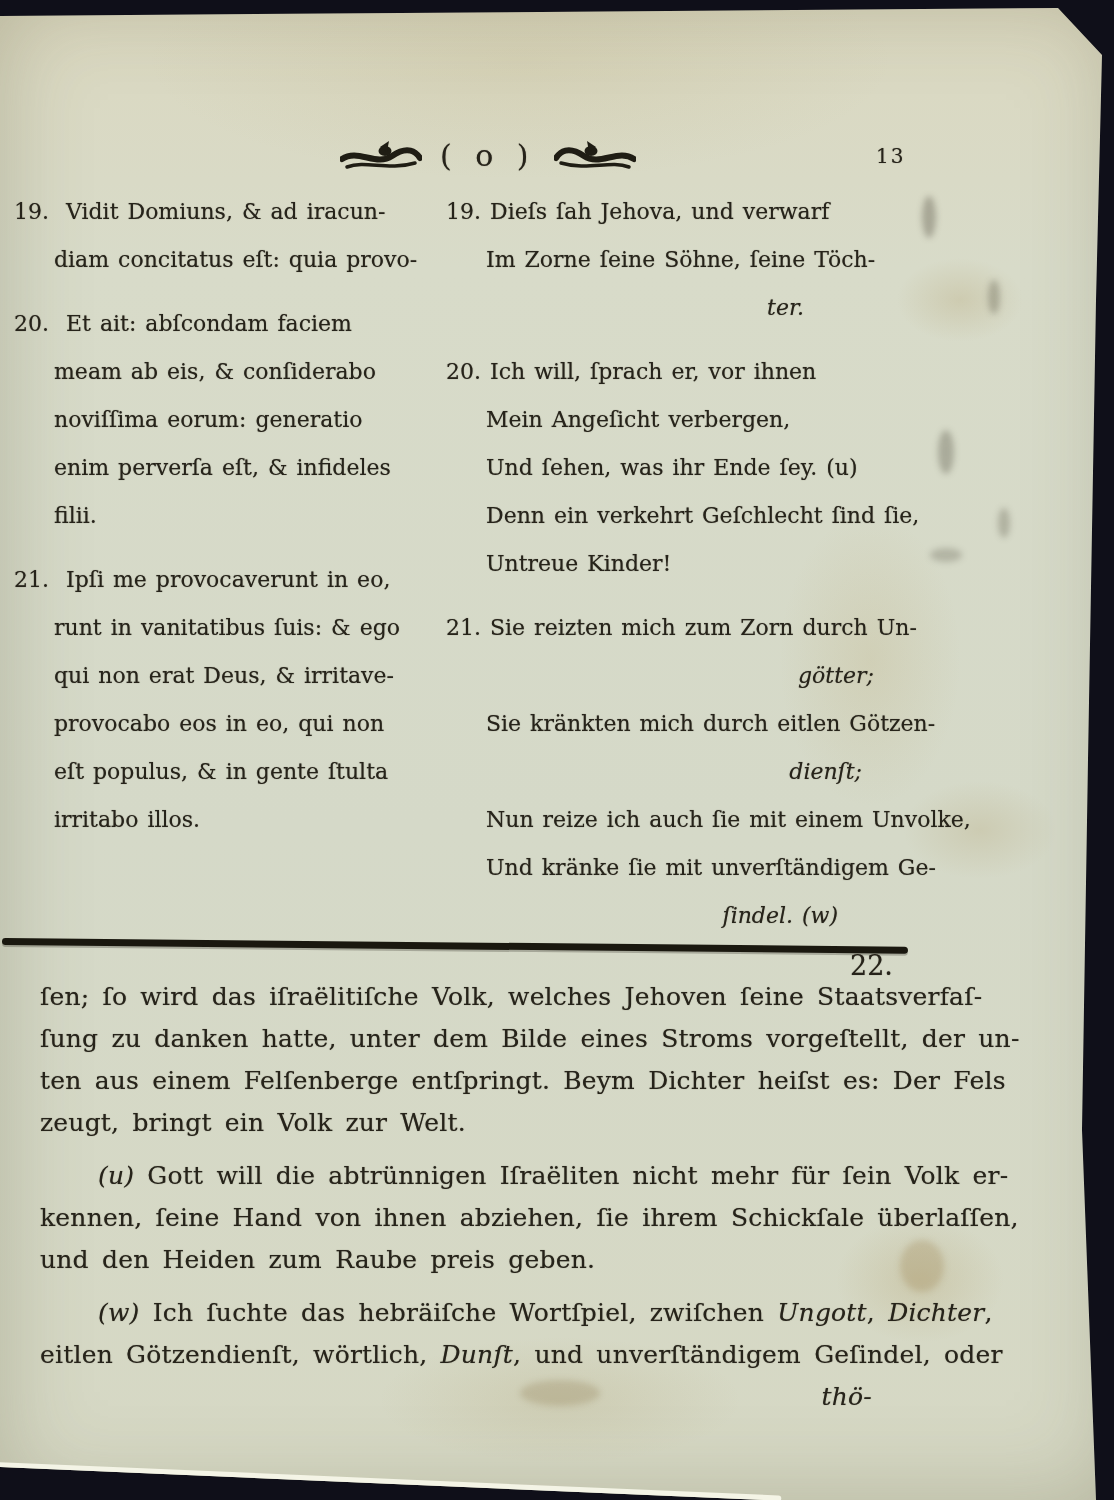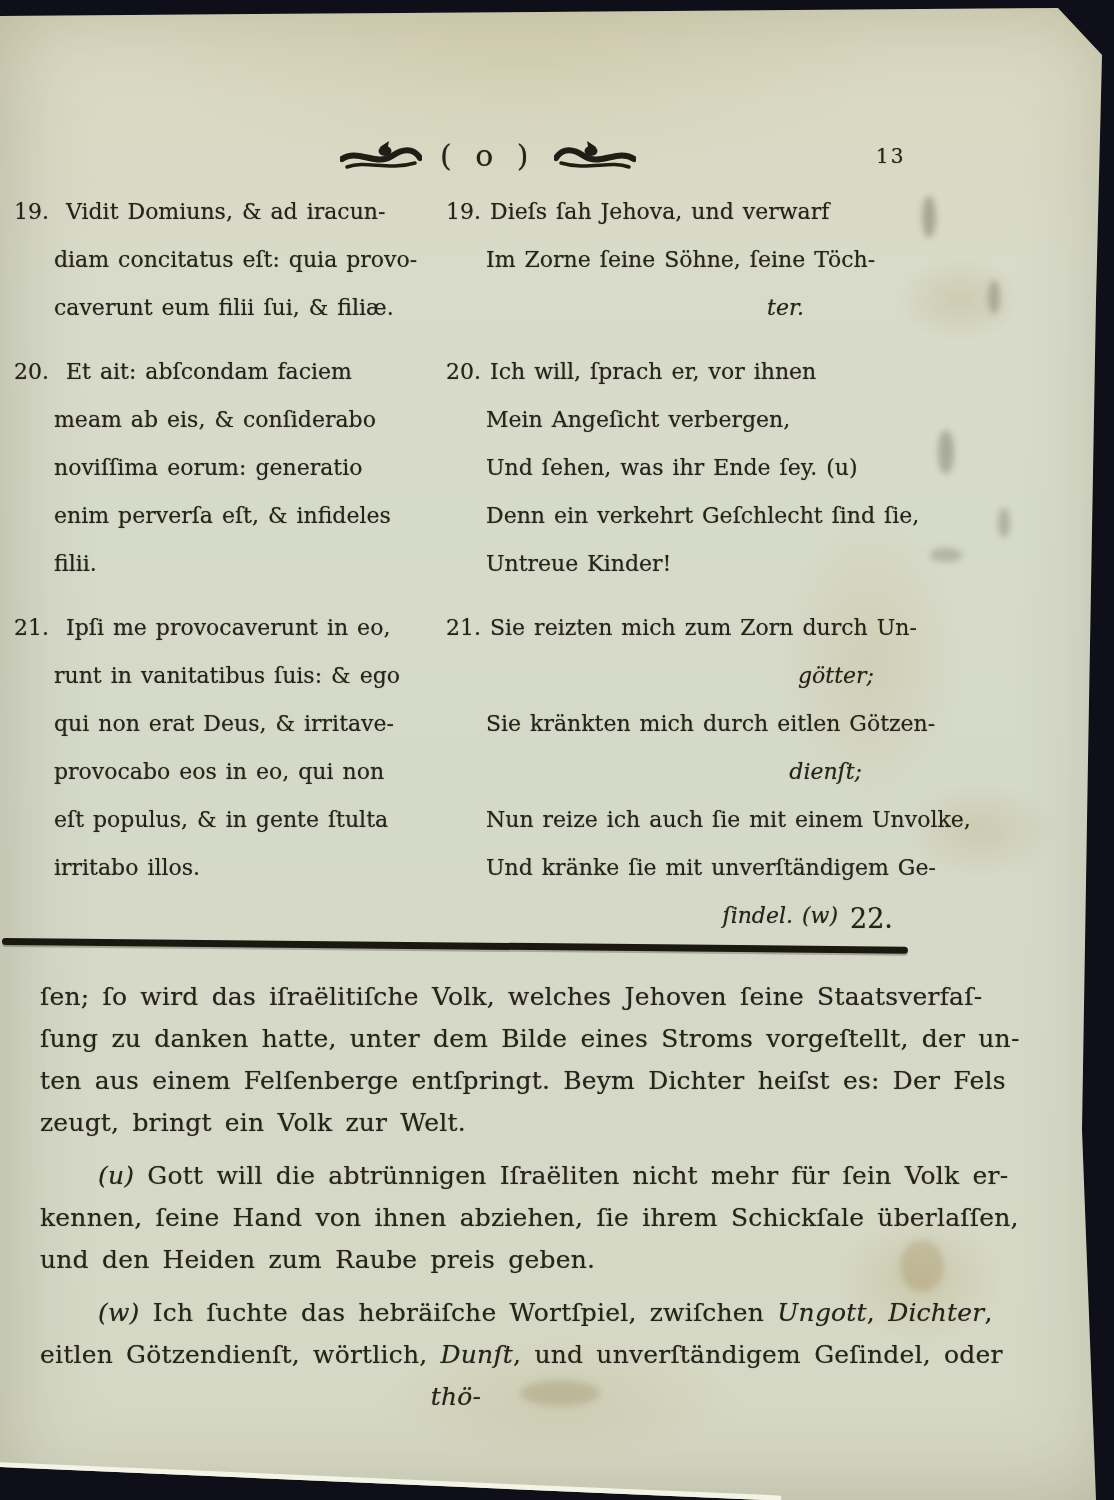--- a/index.html
+++ b/index.html
@@ -38,34 +38,34 @@
   .verse{margin-bottom:16px;}
   .vnum{display:inline-block;width:52px;}
   .german .vnum{width:44px;}
   .cont{padding-left:40px;}
   .rline{text-align:right;font-style:italic;}
   .r-ter{padding-right:116px;}
   .r-goetter{padding-right:46px;}
   .r-dienst{padding-right:58px;}
   .r-sindel{padding-right:82px;}
 
-  .mid-catchword{position:absolute;left:850px;top:903px;font-size:27px;}
+  .mid-catchword{position:absolute;left:850px;top:950px;font-size:27px;}
   .mid-rule{
     position:absolute;left:2px;top:938px;width:906px;height:7px;
     background:#1a180f;border-radius:4px;
     transform:rotate(0.55deg);transform-origin:left center;
     box-shadow:0 2px 0 rgba(26,24,15,.25);
   }
 
   
   .footnotes{position:absolute;left:40px;top:976px;width:990px;font-size:25px;line-height:42px;letter-spacing:.2px;word-spacing:5px;}
   .fnote{margin-bottom:11px;}
   .findent{display:inline-block;width:58px;}
   .it{font-style:italic;}
-  .catchline{text-align:center;padding-right:158px;font-style:italic;}
+  .catchline{text-align:right;padding-right:158px;font-style:italic;}
 
   
   .smudge{position:absolute;filter:blur(3px);border-radius:50%;}
   .s1{left:922px;top:196px;width:14px;height:42px;background:rgba(55,50,35,.30);}
   .s2{left:988px;top:280px;width:12px;height:34px;background:rgba(55,50,35,.26);}
   .s3{left:938px;top:430px;width:16px;height:44px;background:rgba(55,50,35,.28);}
   .s4{left:998px;top:508px;width:12px;height:30px;background:rgba(55,50,35,.24);}
   .s5{left:930px;top:548px;width:32px;height:14px;background:rgba(55,50,35,.22);}
   .s6{left:900px;top:1240px;width:44px;height:52px;background:rgba(140,110,50,.22);}
   .s7{left:520px;top:1380px;width:80px;height:26px;background:rgba(120,95,45,.20);}
@@ -94,21 +94,20 @@
       <ellipse cx="45" cy="11" rx="6.5" ry="5" fill="#1f1d14"></ellipse>
       <path d="M40 7 L49 1 L47 12 Z" fill="#1f1d14"></path>
     </svg>
   </div>
   <div class="pageno">13</div>
 
   <div class="col latin">
     <section class="verse">
       <div><span class="vnum">19.</span><span>Vidit Domiuns, &amp; ad iracun-</span></div>
       <div class="cont">diam concitatus eſt: quia provo-</div>
-      <div class="cont">caverunt eum filii ſui, &amp; filiæ.</div>
     </section>
     <section class="verse">
       <div><span class="vnum">20.</span><span>Et ait: abſcondam faciem</span></div>
       <div class="cont">meam ab eis, &amp; conſiderabo</div>
       <div class="cont">noviſſima eorum: generatio</div>
       <div class="cont">enim perverſa eſt, &amp; infideles</div>
       <div class="cont">filii.</div>
     </section>
     <section class="verse">
       <div><span class="vnum">21.</span><span>Ipſi me provocaverunt in eo,</span></div>

